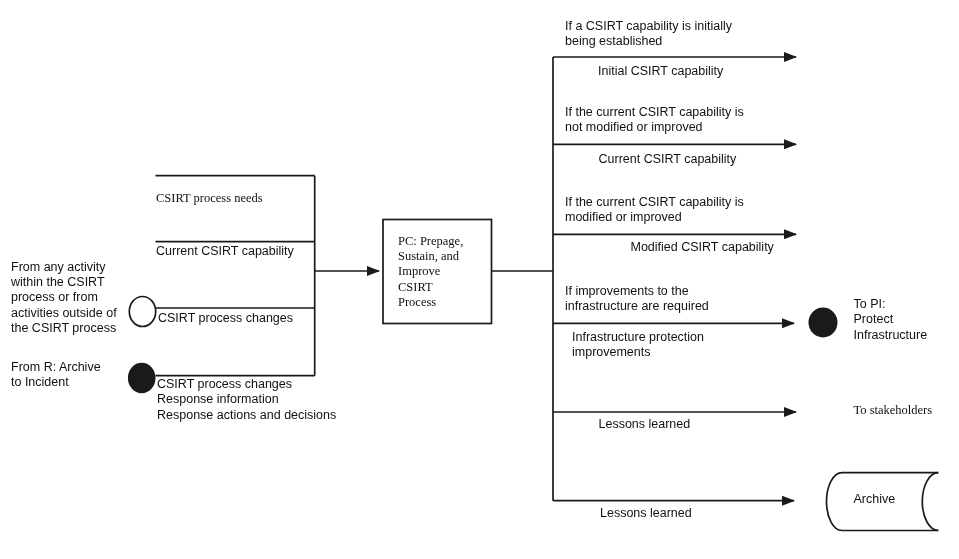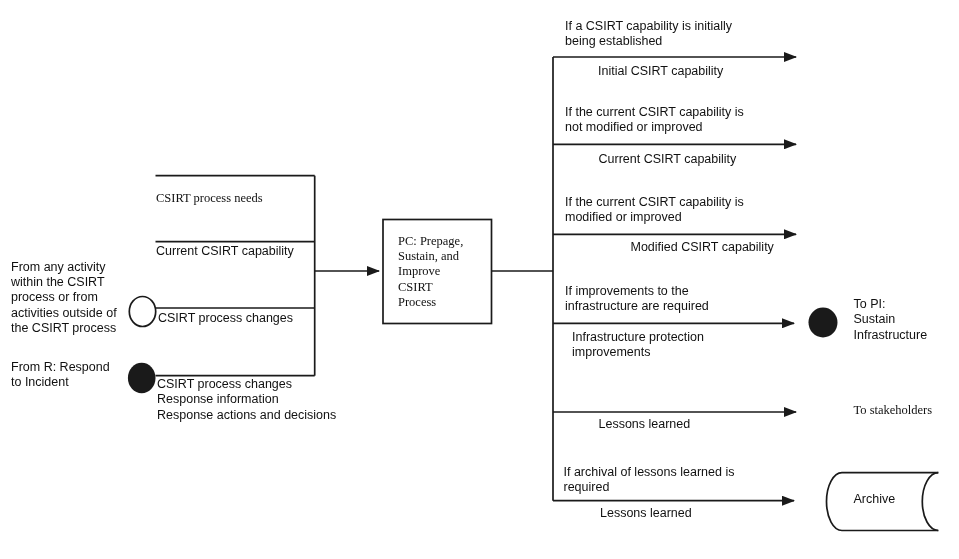--- a/index.html
+++ b/index.html
@@ -66,21 +66,21 @@
       <path d="M938.3 472.7 L842 472.7 A15.5 28.9 0 0 0 842 530.5 L938.3 530.5"></path>
       <path d="M938.3 472.7 A16 28.9 0 0 0 938.3 530.5"></path>
     </g>
   </svg>
 
   <div class="t" style="left:11px;top:259.5px;">From any activity
 within the CSIRT
 process or from
 activities outside of
 the CSIRT process</div>
-  <div class="t" style="left:11px;top:359.5px;">From R: Respond
+  <div class="t" style="left:11px;top:359.5px;">From R: Archive
 to Incident</div>
 
   <div class="t" style="left:156px;top:191px;font-family:Liberation Serif, serif;">CSIRT process needs</div>
   <div class="t" style="left:156px;top:243.5px;">Current CSIRT capability</div>
   <div class="t" style="left:158px;top:311px;">CSIRT process changes</div>
   <div class="t" style="left:157px;top:377px;">CSIRT process changes
 Response information
 Response actions and decisions</div>
 
   <div class="t" style="left:398px;top:233.5px;font-family:Liberation Serif, serif;">PC: Prepage,
@@ -99,24 +99,22 @@
 
   <div class="t" style="left:565px;top:194.5px;">If the current CSIRT capability is
 modified or improved</div>
   <div class="t" style="left:598.5px;top:240px;margin-left:32px;">Modified CSIRT capability</div>
 
   <div class="t" style="left:565px;top:283.5px;">If improvements to the
 infrastructure are required</div>
   <div class="t" style="left:572px;top:329.5px;">Infrastructure protection
 improvements</div>
   <div class="t" style="left:853.5px;top:297px;">To PI:
-Sustain
+Protect
 Infrastructure</div>
 
   <div class="t" style="left:598.5px;top:417px;">Lessons learned</div>
   <div class="t" style="left:853.5px;top:403px;font-family:Liberation Serif, serif;">To stakeholders</div>
 
-  <div class="t" style="left:563.5px;top:465px;">If archival of lessons learned is
-required</div>
   <div class="t" style="left:600px;top:506px;">Lessons learned</div>
   <div class="t" style="left:853.5px;top:492px;">Archive</div>
 
 </div>
 
 </body></html>

